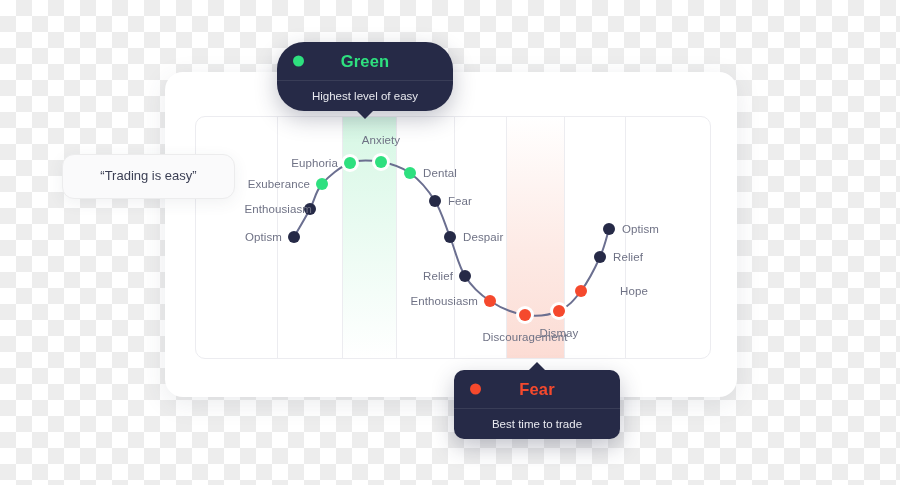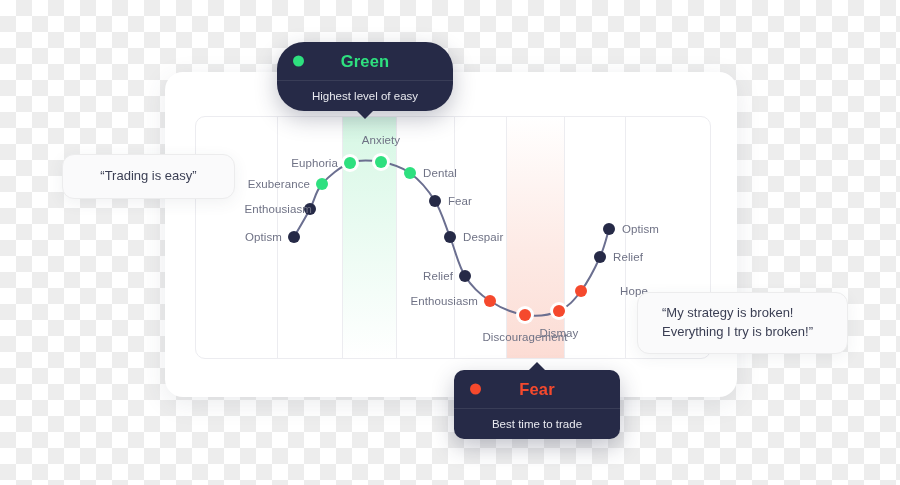--- a/index.html
+++ b/index.html
@@ -160,18 +160,14 @@
       <span class="tip-title" style="color:#f5492d">Fear</span>
     </div>
     <div class="tip-sub">Best time to trade</div>
   </div>
   <div class="arrow arrow-up" style="left:528px;top:362px;"></div>
 
   <div class="quote" style="left:62px;top:154px;width:173px;height:45px;">
     <span class="ln">“Trading is easy”</span>
   </div>
 
-  <div class="quote" style="left:637px;top:292px;width:211px;height:62px;flex-direction:column;align-items:flex-start;text-align:left;padding-left:24px;">
-    <span class="ln">“My strategy is broken!</span>
-    <span class="ln">Everything I try is broken!”</span>
-  </div>
 
 </div>
 
 </body></html>

